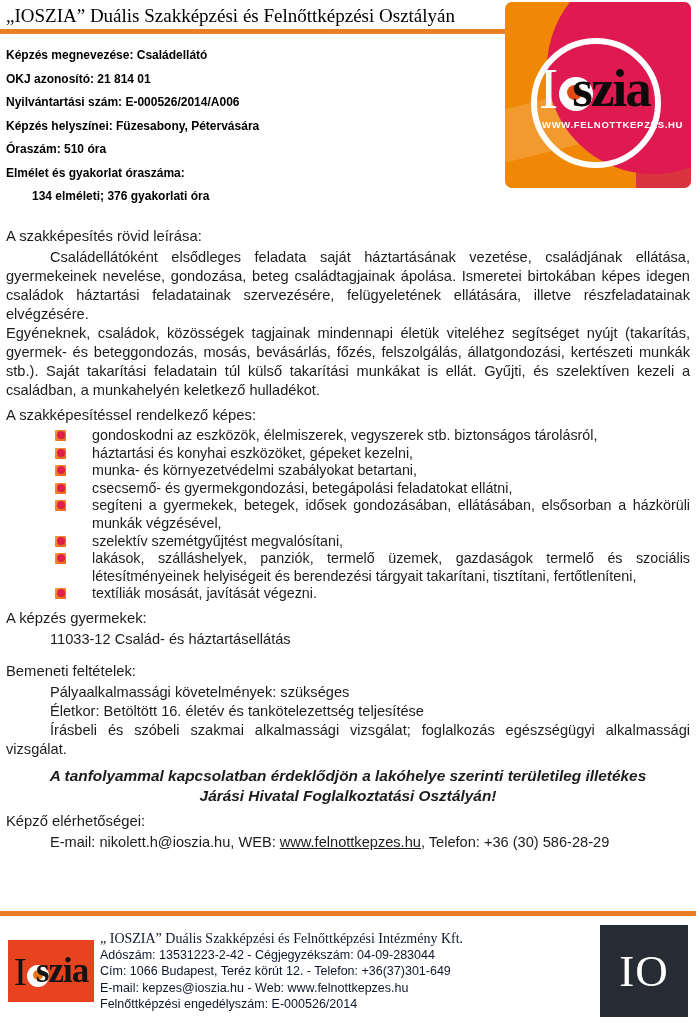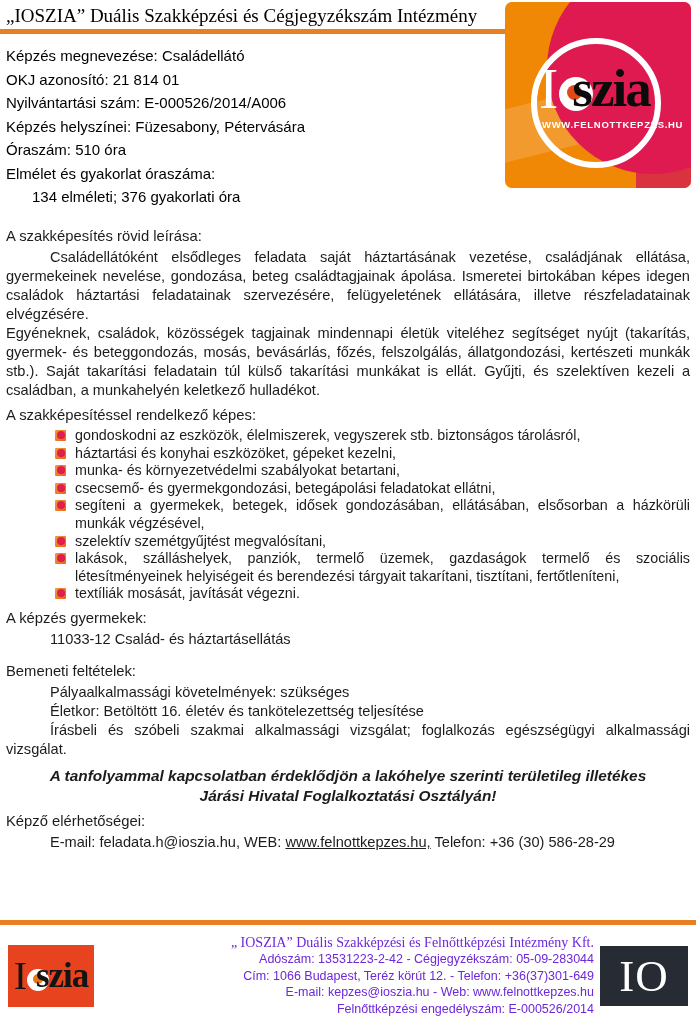--- a/index.html
+++ b/index.html
@@ -24,57 +24,57 @@
   .logo-corner{position:absolute;right:0;bottom:0;width:55px;height:62px;background:var(--corner-red);}
   .logo-magenta{position:absolute;left:42px;top:-40px;width:212px;height:212px;border-radius:50%;background:var(--magenta);}
   .logo-ring{position:absolute;left:26px;top:36px;width:130px;height:130px;border:6px solid #fff;border-radius:50%;}
   .logo-text{position:absolute;left:34px;top:56px;display:flex;align-items:center;height:60px;}
   .logo-i{color:#fff;font:400 58px "Liberation Serif",serif;z-index:2;}
   .logo-o{width:34px;height:34px;border-radius:50%;background:#fff;position:relative;margin:12px 0 0 1px;z-index:1;}
   .logo-o::after{content:"";position:absolute;left:8px;top:8px;width:15px;height:15px;border-radius:50%;background:#E04A14;}
   .logo-szia{font:700 53px "Liberation Serif",serif;color:#0b0b0b;margin-left:-21px;letter-spacing:-2px;z-index:2;}
   .logo-url{position:absolute;left:37px;top:117px;color:#fff;font-weight:700;font-size:9.5px;letter-spacing:.7px;}
   
-  .course{position:absolute;top:44px;left:6px;width:500px;font-weight:400;font-size:15px;line-height:23.5px;color:#000;}
+  .course{position:absolute;top:44px;left:6px;width:500px;font-weight:700;font-size:12px;line-height:23.5px;color:#000;}
   .course .hours{padding-left:26px;}
   
   main{position:absolute;top:227px;left:6px;right:6px;font-size:14.6px;line-height:19px;}
   .sec-heading{font-size:14.8px;text-underline-offset:2px;margin:0 0 2px;}
   .mt-sm{margin-top:6px;} .mt-md{margin-top:13px;}
   p.just{text-align:justify;}
   .ti{text-indent:44px;}
   ul.caps{list-style:none;margin:1px 0 0;}
-  ul.caps li{display:flex;gap:9px;align-items:flex-start;margin-left:49px;font-size:14.3px;line-height:17.6px;}
+  ul.caps li{display:flex;gap:26px;align-items:flex-start;margin-left:49px;font-size:14.3px;line-height:17.6px;}
   .bullet-icon{flex:none;width:11px;height:11px;margin-top:3px;background:linear-gradient(135deg,#F29A3A 0%,#E8641A 100%);position:relative;border-radius:1px;}
   .bullet-icon::after{content:"";position:absolute;left:2px;top:1px;width:8px;height:8px;border-radius:50%;background:radial-gradient(circle at 42% 38%,#E21E4C 55%,#A70F34 100%);}
   ul.caps li .li-text{flex:1;text-align:justify;}
   .indent{padding-left:44px;}
   .notice{font-weight:700;font-style:italic;font-size:15.4px;line-height:20px;text-align:center;padding:0 30px;margin:7px 0 6px;}
   .contact-line{padding-left:44px;}
   .weblink{text-decoration:underline;color:inherit;cursor:pointer;}
   
   footer{position:absolute;left:0;right:0;bottom:0;}
   .footer-rule{height:5px;background:var(--orange);}
   .footer-row{display:flex;align-items:center;gap:6px;padding:9px 8px 7px;}
   .flogo{flex:none;width:86px;height:62px;background:var(--logo-red);display:flex;align-items:center;justify-content:center;}
   .fi{font:400 40px "Liberation Serif",serif;color:#141414;z-index:2;}
   .fo{width:22px;height:22px;border-radius:50%;background:#fff;position:relative;margin:9px 0 0 0;z-index:1;}
   .fo::after{content:"";position:absolute;left:6px;top:5px;width:10px;height:10px;border-radius:50%;background:#E87716;}
   .fszia{font:700 35px "Liberation Serif",serif;color:#141414;margin-left:-13px;letter-spacing:-1px;z-index:2;}
-  .footer-lines{flex:1;text-align:right;color:#6d28d9;}
+  .footer-lines{flex:1;text-align:left;color:#0f172a;}
   .fl{font-size:12.5px;line-height:16.5px;}
   .fl-serif{font-family:"Liberation Serif",serif;font-size:14px;line-height:17px;}
-  .flogo-right{flex:none;width:88px;height:60px;background:var(--dark-navy);color:#fff;display:flex;align-items:center;justify-content:center;font:400 45px "Liberation Serif",serif;letter-spacing:1px;}
+  .flogo-right{flex:none;width:88px;height:92px;background:var(--dark-navy);color:#fff;display:flex;align-items:center;justify-content:center;font:400 45px "Liberation Serif",serif;letter-spacing:1px;}
 </style>
 </head>
 <body>
 
 <div class="page">
 
-  <div class="header-title">„IOSZIA” Duális Szakképzési és Cégjegyzékszám Intézmény</div>
+  <div class="header-title">„IOSZIA” Duális Szakképzési és Felnőttképzési Osztályán</div>
   <div class="header-rule"></div>
 
   <div class="main-logo">
     <div class="logo-band"></div>
     <div class="logo-corner"></div>
     <div class="logo-magenta"></div>
     <div class="logo-ring"></div>
     <div class="logo-text">
       <span class="logo-i">I</span>
       <span class="logo-o"></span>
@@ -141,36 +141,36 @@
     <div class="sec-heading mt-md">Bemeneti feltételek:</div>
     <div class="indent">Pályaalkalmassági követelmények: szükséges</div>
     <div class="indent">Életkor: Betöltött 16. életév és tankötelezettség teljesítése</div>
 
     <p class="just ti">Írásbeli és szóbeli szakmai alkalmassági vizsgálat; foglalkozás egészségügyi alkalmassági vizsgálat.</p>
 
     <div class="notice">A tanfolyammal kapcsolatban érdeklődjön a lakóhelye szerinti területileg illetékes Járási Hivatal Foglalkoztatási Osztályán!</div>
 
     <div class="sec-heading mt-sm">Képző elérhetőségei:</div>
     <div class="contact-line">
-      <span>E-mail: feladata.h@ioszia.hu, WEB: </span><span class="weblink">www.felnottkepzes.hu,</span><span> Telefon: +36 (30) 586-28-29</span>
+      <span>E-mail: nikolett.h@ioszia.hu, WEB: </span><span class="weblink">www.felnottkepzes.hu,</span><span> Telefon: +36 (30) 586-28-29</span>
     </div>
 
   </main>
 
   <footer>
     <div class="footer-rule"></div>
     <div class="footer-row">
       <div class="flogo">
         <span class="fi">I</span>
         <span class="fo"></span>
         <span class="fszia">szia</span>
       </div>
       <div class="footer-lines">
         <div class="fl-serif">„ IOSZIA” Duális Szakképzési és Felnőttképzési Intézmény Kft.</div>
-        <div class="fl">Adószám: 13531223-2-42 - Cégjegyzékszám: 05-09-283044</div>
+        <div class="fl">Adószám: 13531223-2-42 - Cégjegyzékszám: 04-09-283044</div>
         <div class="fl">Cím: 1066 Budapest, Teréz körút 12. - Telefon: +36(37)301-649</div>
         <div class="fl">E-mail: kepzes@ioszia.hu - Web: www.felnottkepzes.hu</div>
         <div class="fl">Felnőttképzési engedélyszám: E-000526/2014</div>
       </div>
       <div class="flogo-right">
         <span>IO</span>
       </div>
     </div>
   </footer>
 

